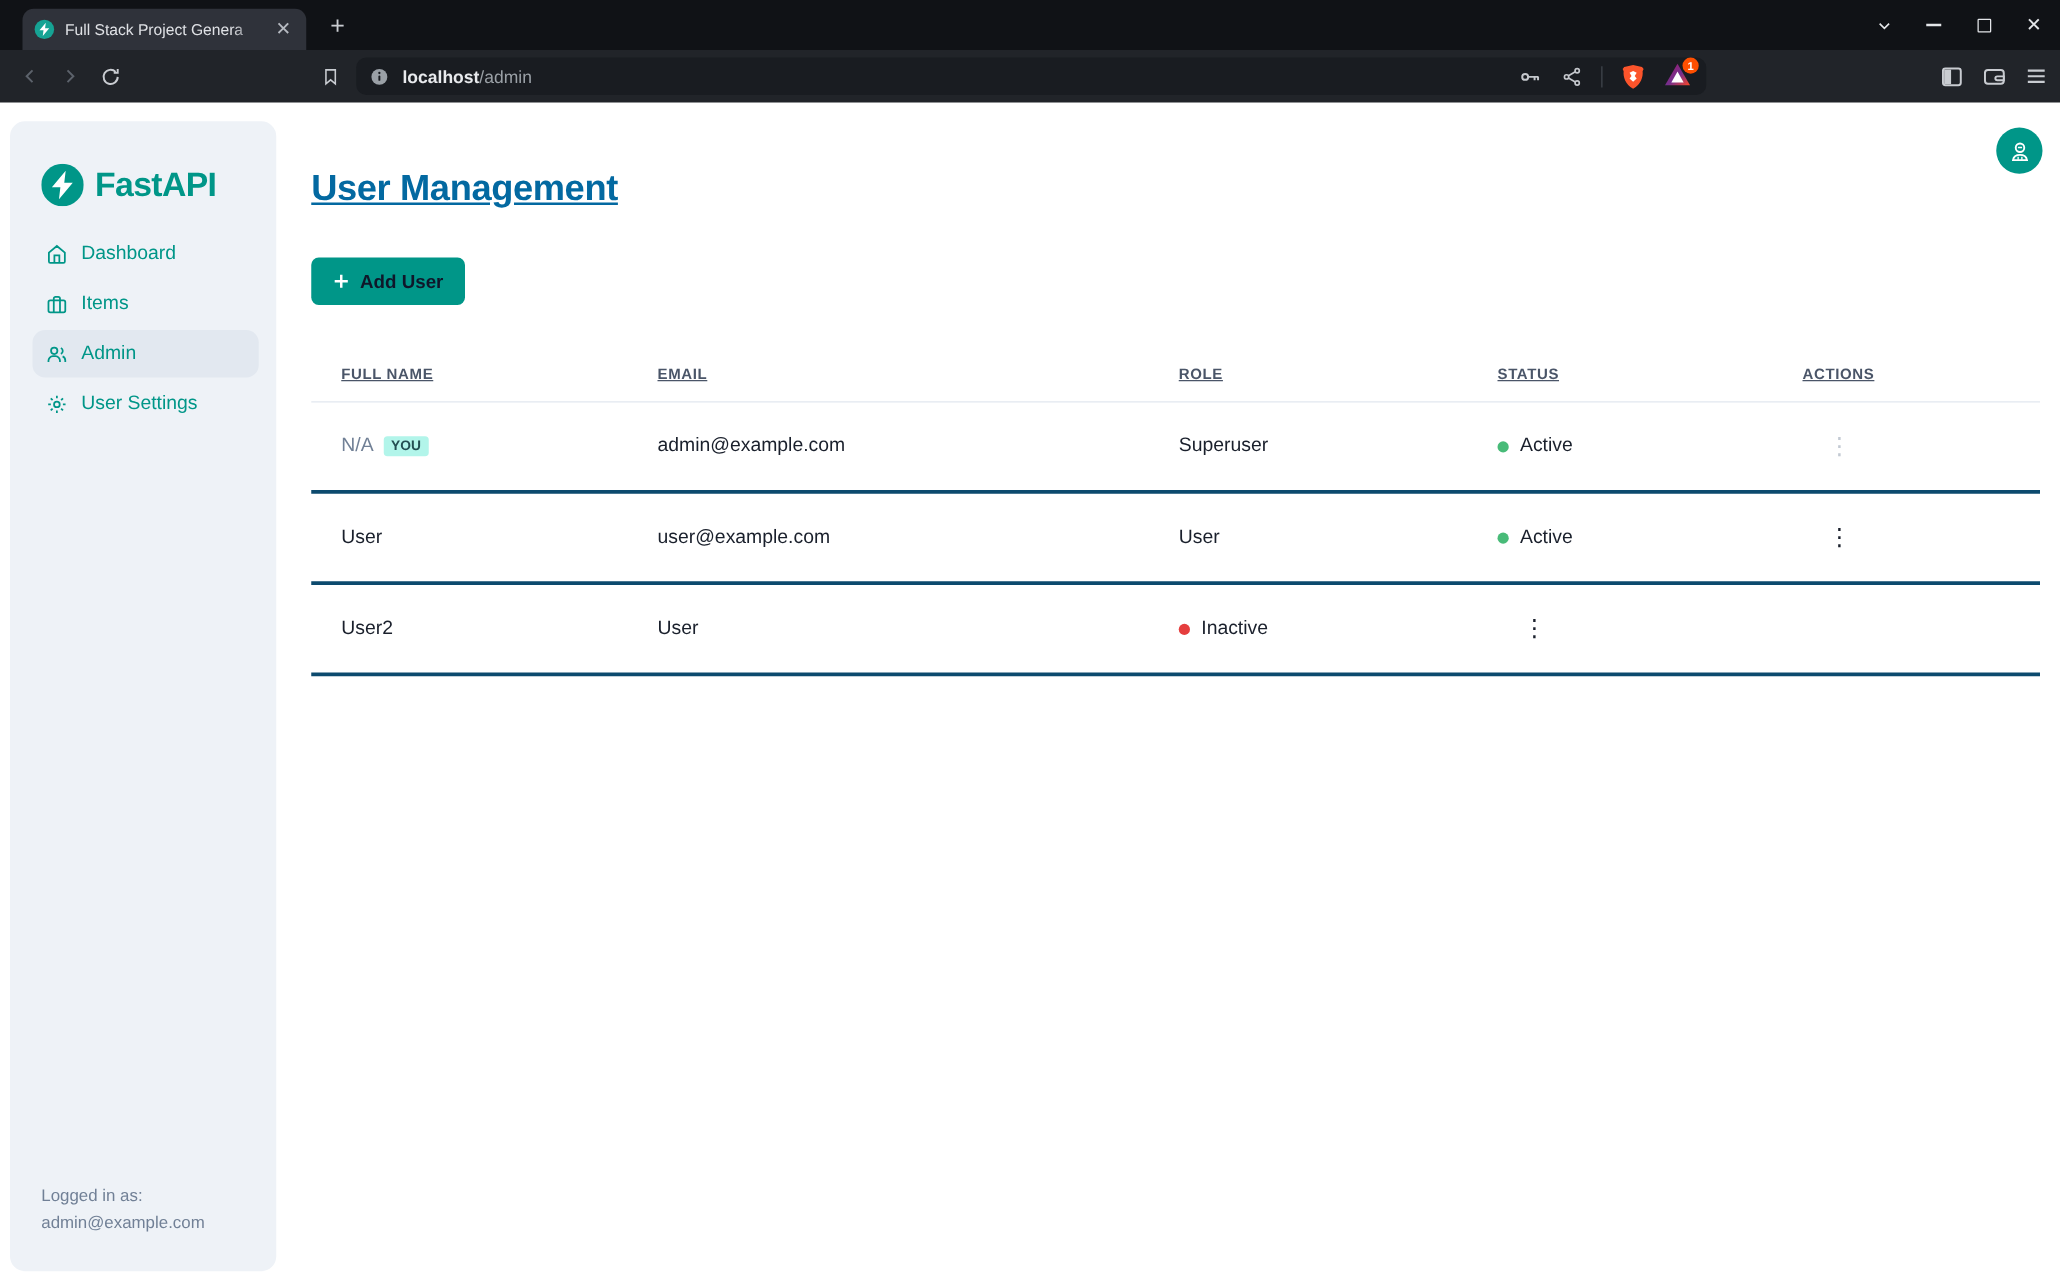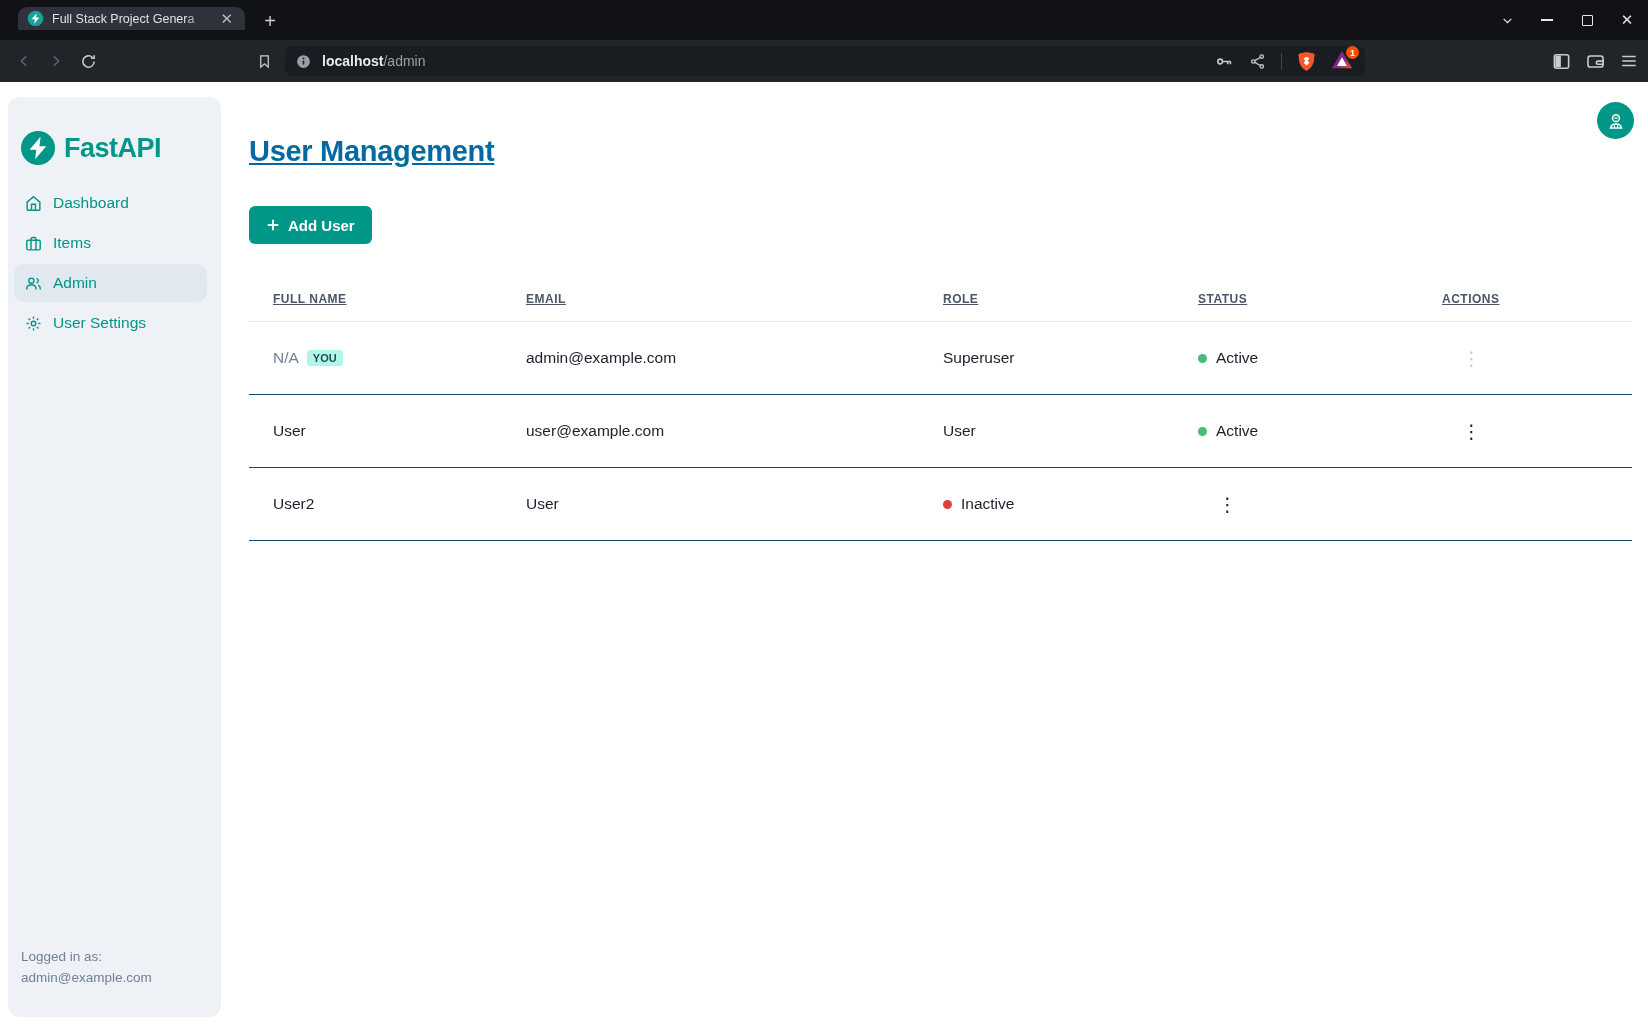--- a/index.html
+++ b/index.html
@@ -1,20 +1,20 @@
 <!DOCTYPE html>
 <html><head>
 <meta charset="utf-8">
 <style>
   * { margin:0; padding:0; box-sizing:border-box; }
   html,body { width:1648px; height:1025px; font-family:"Liberation Sans","DejaVu Sans",sans-serif; background:#fff; overflow:hidden; }
 
   
   .tabbar { height:40px; background:#101216; position:relative; }
-  .tab { position:absolute; left:18px; top:7px; width:227px; height:23px; background:#2f323a;
+  .tab { position:absolute; left:18px; top:7px; width:227px; height:33px; background:#2f323a;
          border-radius:9px 9px 0 0; display:flex; align-items:center; padding:0 9px; gap:8px; cursor:default; }
   .tab-title { color:#dfe1e5; font-size:12.5px; white-space:nowrap; overflow:hidden; flex:1;
                -webkit-mask-image:linear-gradient(90deg,#000 85%,transparent); mask-image:linear-gradient(90deg,#000 85%,transparent); }
   .tab-close { color:#b6bac1; font-size:15px; line-height:1; padding:2px 3px; border-radius:4px; }
   .newtab { position:absolute; left:258px; top:9px; width:24px; height:24px; color:#c9ccd1; font-size:20px;
             display:flex; align-items:center; justify-content:center; }
   .win-controls { position:absolute; right:8px; top:0; height:40px; display:flex; align-items:center; gap:14px; }
   .win-btn { width:26px; height:26px; display:flex; align-items:center; justify-content:center; color:#e4e6e9; }
   .maximize-box { width:11px; height:11px; border:1.6px solid #e4e6e9; border-radius:1px; }
   .min-dash { width:12px; height:2px; background:#e4e6e9; }
@@ -30,42 +30,42 @@
   .vdiv { width:1px; height:17px; background:#41464e; }
   .rewards-wrap { position:relative; width:22px; height:22px; }
   .rewards-badge { position:absolute; top:-4px; right:-6px; min-width:13px; height:13px; background:#ff4f00;
                    border-radius:7px; color:#fff; font-size:9px; font-weight:700; display:flex; align-items:center;
                    justify-content:center; padding:0 3px; }
   .toolbar-right { position:absolute; right:10px; top:0; height:42px; display:flex; align-items:center; gap:15px; }
 
   
   .page { height:943px; background:#ffffff; display:flex; }
   .sidebar { width:213px; margin:15px 0 8px 8px; background:#eef2f7; border-radius:12px;
-             padding:34px 16px 28px 13px; display:flex; flex-direction:column; }
+             padding:34px 16px 28px 25px; display:flex; flex-direction:column; }
   .logo-row { display:flex; align-items:center; gap:9px; }
   .logo-text { color:#009688; font-size:27px; font-weight:600; letter-spacing:-0.5px; }
   .nav { margin-top:19px; margin-left:-7px; margin-right:-2px; display:flex; flex-direction:column; gap:2px; }
   .nav-item { display:flex; align-items:center; gap:11px; height:38px; padding:0 11px; border-radius:10px;
               color:#009688; font-size:15.5px; cursor:pointer; }
   .nav-item.active { background:#e2e8f0; }
   .sb-footer { margin-top:auto; color:#718096; font-size:13.5px; line-height:1.6; }
 
   .main { flex:1; position:relative; padding:0 16px 0 28px; }
   .avatar-btn { position:absolute; top:20px; right:14px; width:37px; height:37px; border-radius:50%;
                 background:#009688; display:flex; align-items:center; justify-content:center; cursor:pointer; }
   h1.page-title { margin-top:53px; font-size:29px; font-weight:700; color:#0369a1; letter-spacing:-0.3px;text-decoration:underline; }
-  .add-btn { margin-top:38px; display:inline-flex; align-items:center; gap:8px; background:#009688; color:#ffffff;
+  .add-btn { margin-top:38px; display:inline-flex; align-items:center; gap:8px; background:#009688; color:#0f172a;
              border:none; height:38px; padding:0 17px; border-radius:6px; font-size:15px; font-weight:700;
              font-family:inherit; cursor:pointer; }
 
   .table { margin-top:33px; }
   .grid-row { display:grid; grid-template-columns:253px 417px 255px 244px 1fr; align-items:center; padding-left:24px; }
   .thead { height:45px; border-bottom:1px solid #e2e8f0; }
   .th { font-size:12px; font-weight:700; color:#4a5568; text-transform:uppercase; letter-spacing:0.5px;text-decoration:underline; }
-  .trow { height:73px; border-bottom:1px solid #0c4a6e; font-size:15.5px; color:#1a202c; }
+  .trow { height:73px; border-bottom:3px solid #0c4a6e; font-size:15.5px; color:#1a202c; }
   .name-muted { color:#718096; }
   .you-badge { display:inline-block; margin-left:8px; background:#b2f5ea; color:#234e52; font-size:11px;
                font-weight:700; padding:2px 6px; border-radius:3px; vertical-align:1px; }
   .status-cell { display:flex; align-items:center; gap:9px; }
   .dot { width:9px; height:9px; border-radius:50%; }
   .kebab { background:none; border:none; font-size:19px; line-height:1; color:#1a202c; cursor:pointer;
            padding:4px 8px; margin-left:12px; font-family:inherit; }
   .kebab.disabled { color:#c3cad3; cursor:default; }
 
   svg { display:block; }

